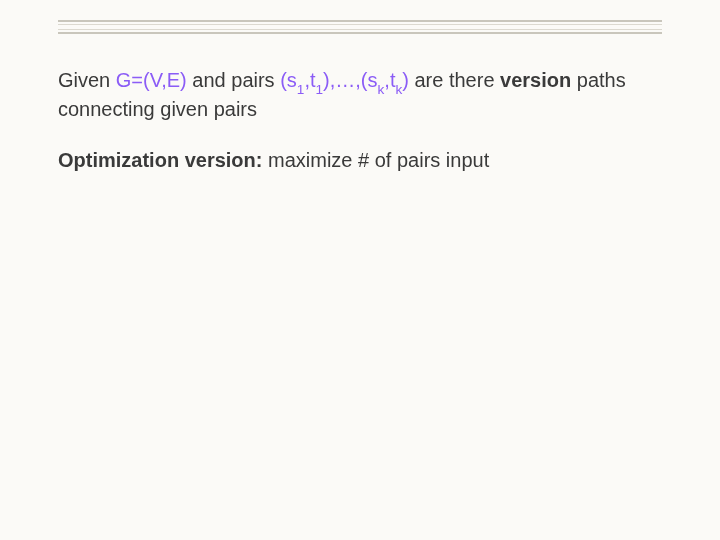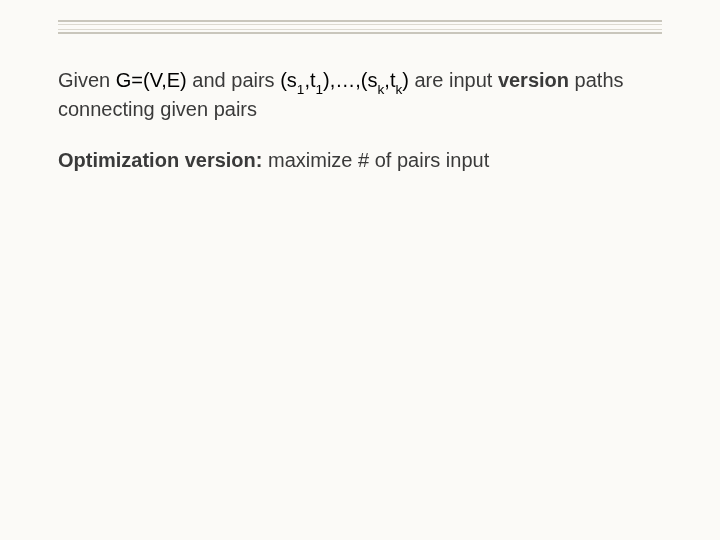--- a/index.html
+++ b/index.html
@@ -36,37 +36,37 @@
     border-bottom: 1px solid #dcd9d0;
   }
   .body {
     font-size: 20px;
     line-height: 1.25;
     color: #3a3a3a;
   }
   .para { margin-bottom: 26px; }
   .bold { font-weight: 700; }
   .sub { font-size: 0.68em; vertical-align: sub; position: relative; top: 0.18em; }
-  .red { color: #000000; }
+  .red { color: #8b5cf6; }
 </style>
 </head>
 <body>
 
 <div class="slide">
 
 
   <div class="rule-wrap">
     <div class="rule-inner"></div>
   </div>
 
   <div class="body">
 
 
     <div class="para">
-      <span>Given </span><span class="red">G=(V,E)</span><span> and pairs </span><span class="red"><span>(s</span><span class="sub">1</span><span>,t</span><span class="sub">1</span><span>),…,(s</span><span class="sub">k</span><span>,t</span><span class="sub">k</span><span>)</span></span><span> are input </span><span class="bold">version</span><span> paths connecting given pairs</span>
+      <span>Given </span><span class="red">G=(V,E)</span><span> and pairs </span><span class="red"><span>(s</span><span class="sub">1</span><span>,t</span><span class="sub">1</span><span>),…,(s</span><span class="sub">k</span><span>,t</span><span class="sub">k</span><span>)</span></span><span> are there </span><span class="bold">version</span><span> paths connecting given pairs</span>
     </div>
 
     <div class="para">
       <span class="bold">Optimization version:</span><span> maximize # of pairs input</span>
     </div>
 
 
 
   </div>
 </div>

